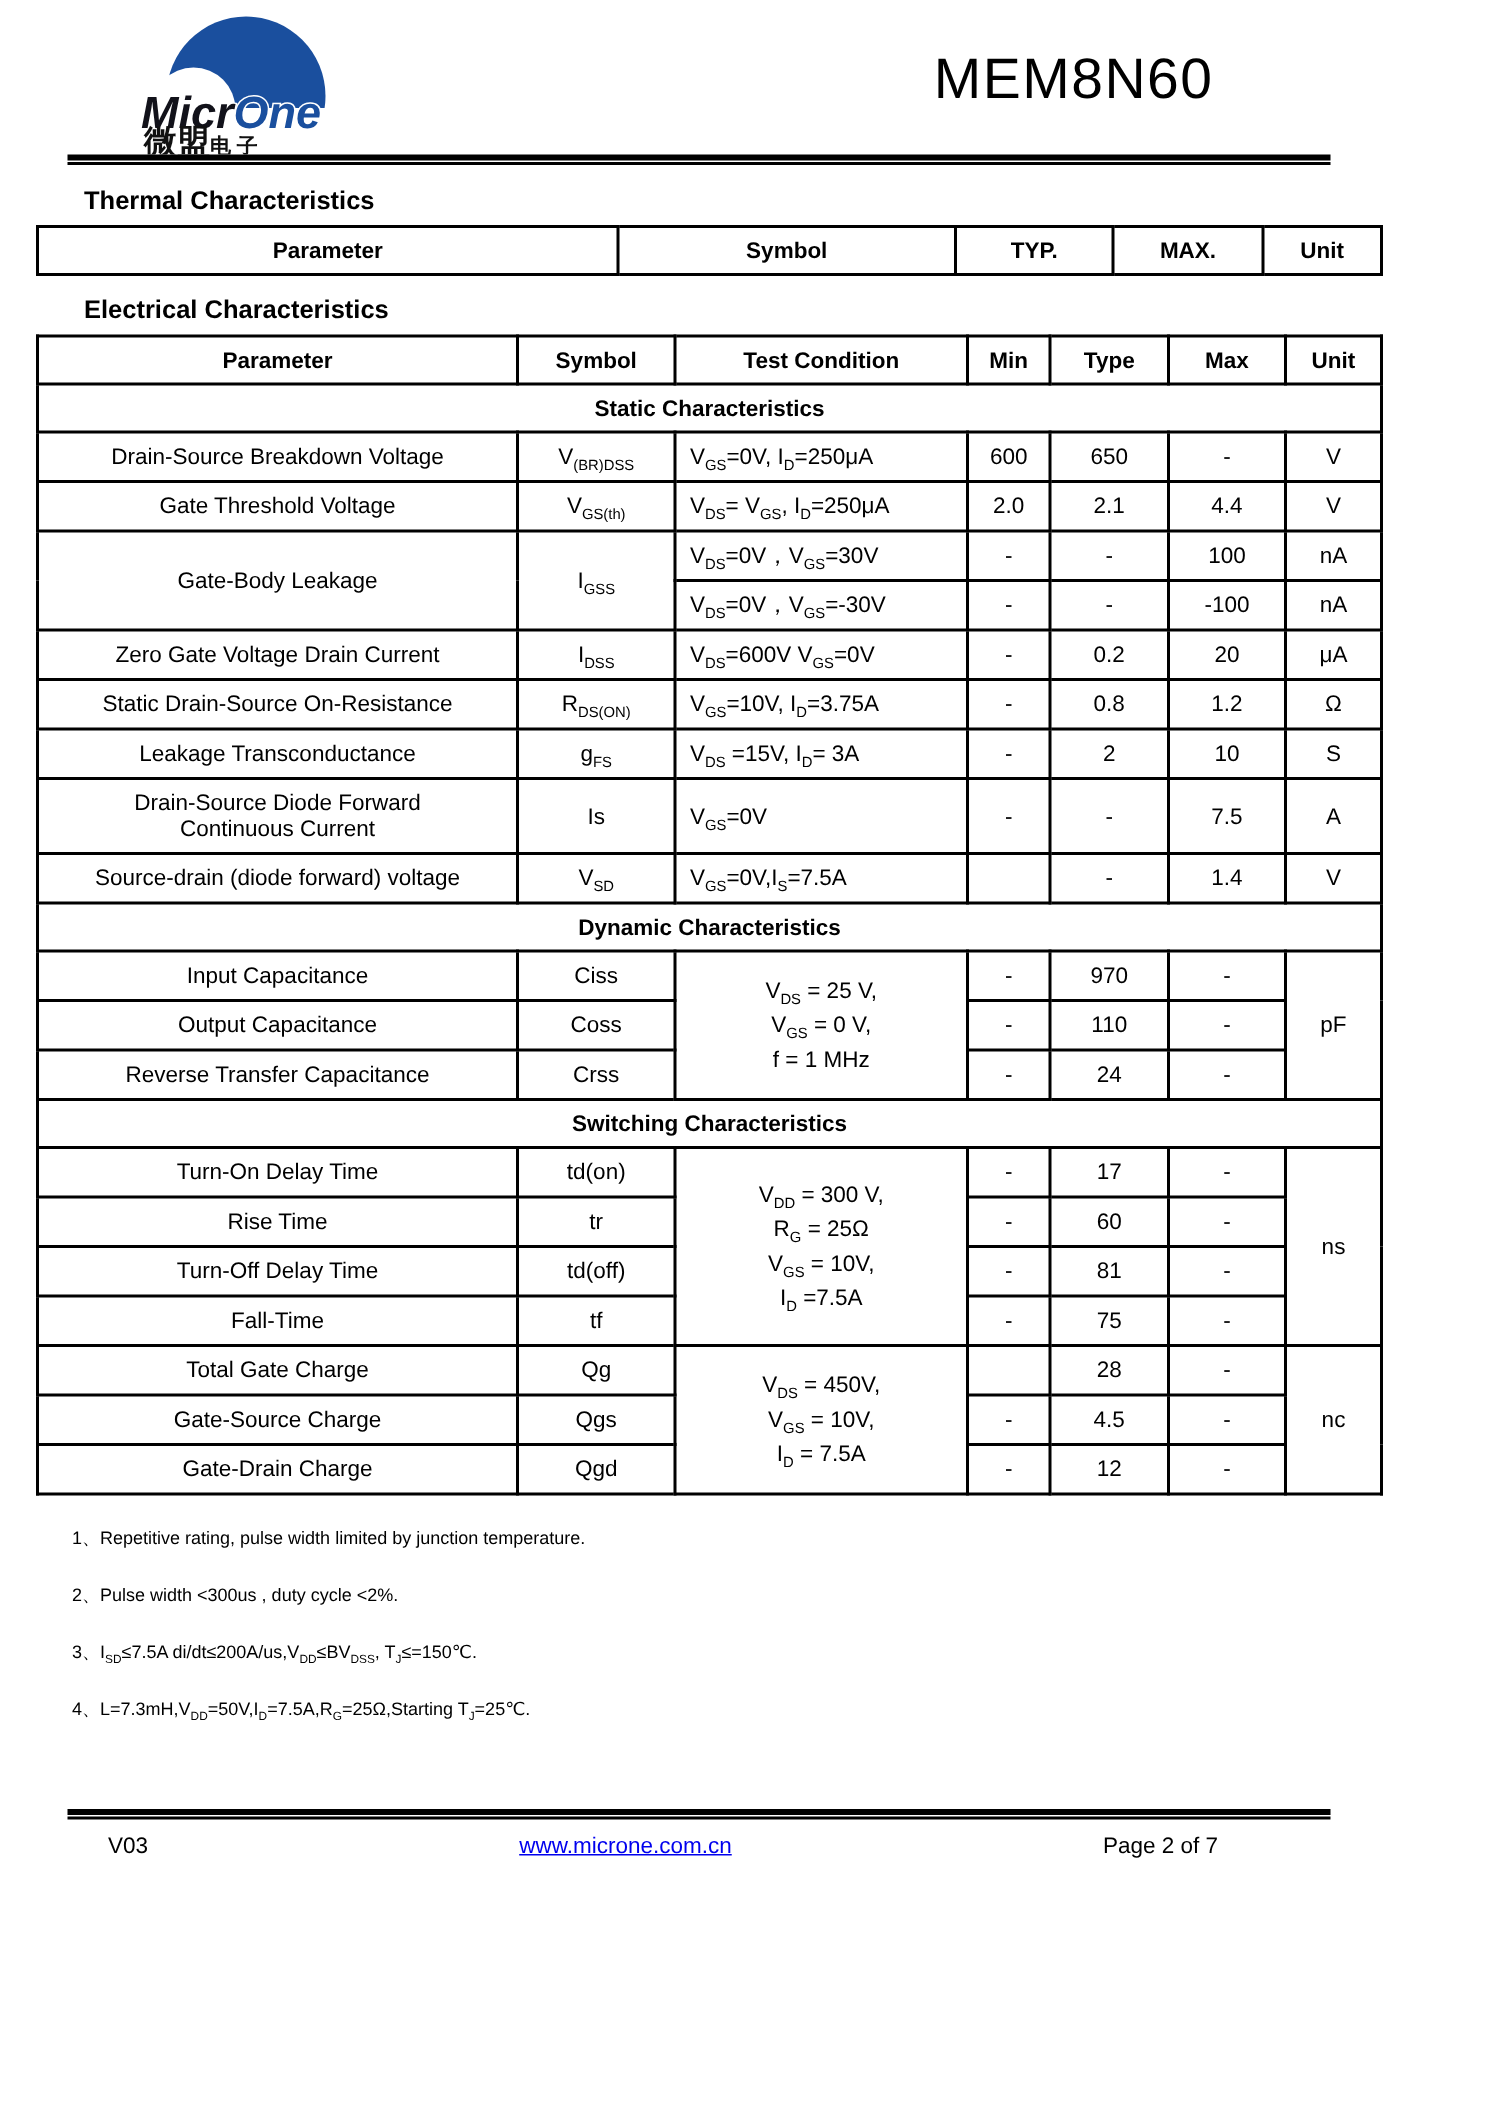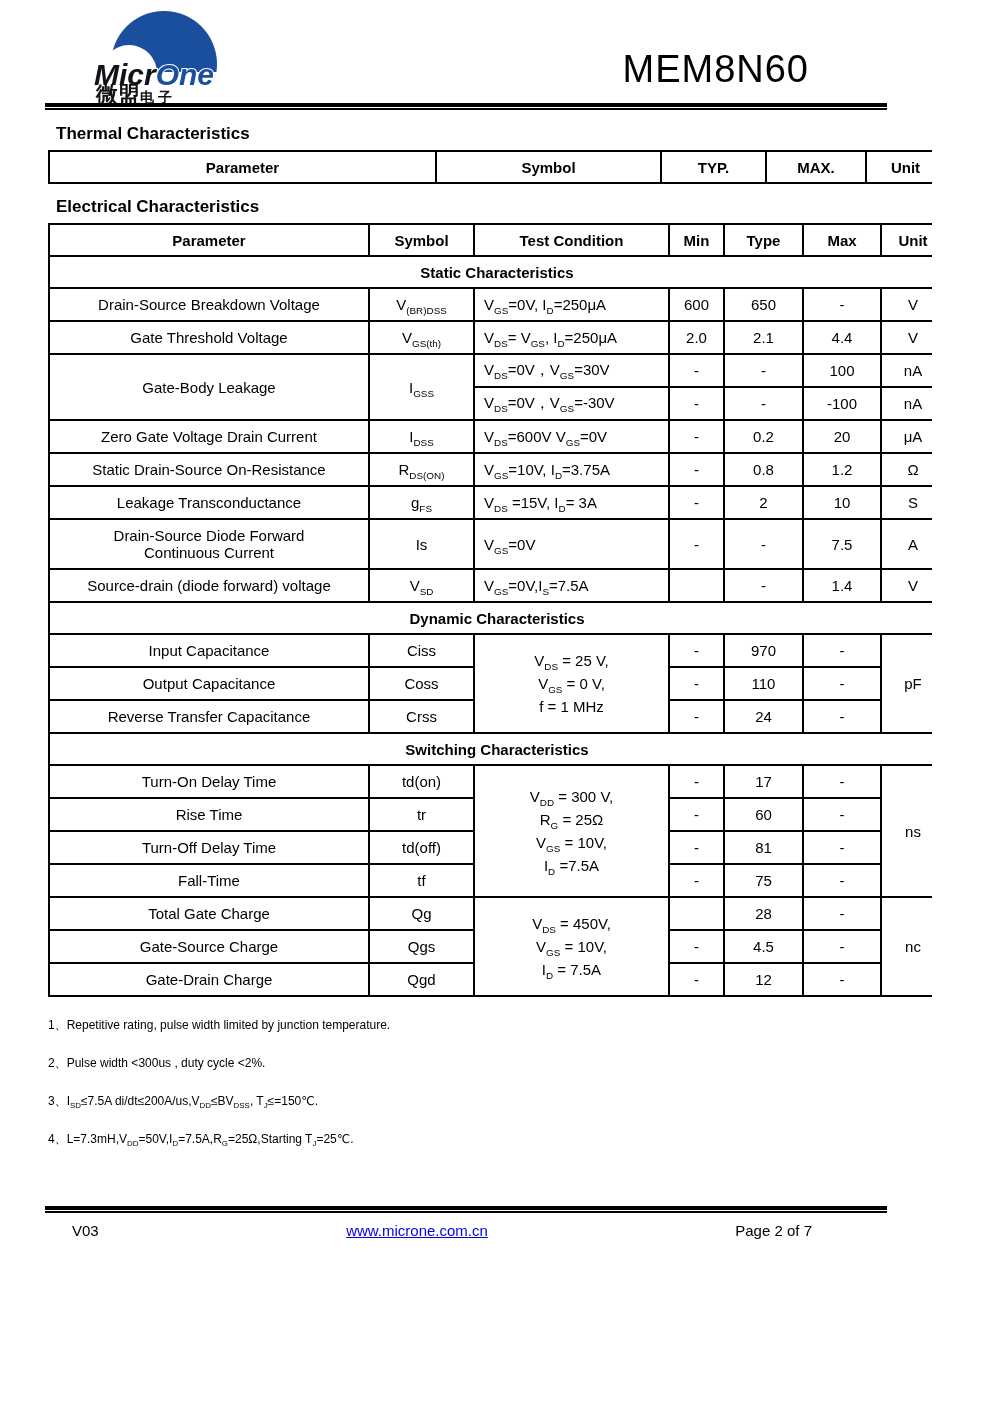--- a/index.html
+++ b/index.html
@@ -4,27 +4,27 @@
 <style>
   html,body { margin:0; padding:0; background:#fff; }
   .page {
     width:932px; height:1403px; position:relative; background:#fff; color:#000;
     font-family:"Liberation Sans","DejaVu Sans",sans-serif; overflow:hidden; box-sizing:border-box;
   }
   
   .header { display:flex; justify-content:space-between; align-items:flex-start;
             padding:6px 123px 0 86px; height:97px; }
   .logo svg { display:block; }
-  .part-title { font-size:38px; letter-spacing:1px; margin-top:42px; }
+  .part-title { font-size:38px; letter-spacing:1px; margin-top:26px; }
   .rule-double { margin:0 45px; border-top:4px solid #000; border-bottom:2px solid #000; height:1px; background:#fff; }
   
   h2.sec { font-size:17px; font-weight:bold; margin:13px 0 6px 56px; }
   h2.sec.first { margin-top:14px; }
   
-  table.tbl { border-collapse:collapse; table-layout:fixed; width:896px; margin-left:48px;padding-left:46px; }
+  table.tbl { border-collapse:collapse; table-layout:fixed; width:896px; margin-left:24px;padding-left:46px; }
   .tbl th, .tbl td { border:2px solid #000; font-size:15px; text-align:center;
                      padding:0 3px; vertical-align:middle; }
   .tbl th { font-weight:bold; height:30px; }
   .tbl td { height:31px; }
   .tbl td.cond { text-align:left; padding-left:9px; }
   .tbl td.condm { text-align:center; line-height:23px; }
   .tbl tr.band td { font-weight:bold; height:30px; }
   .tbl tr.tall td { height:48px; }
   sub { font-size:66%; line-height:0; }
   

